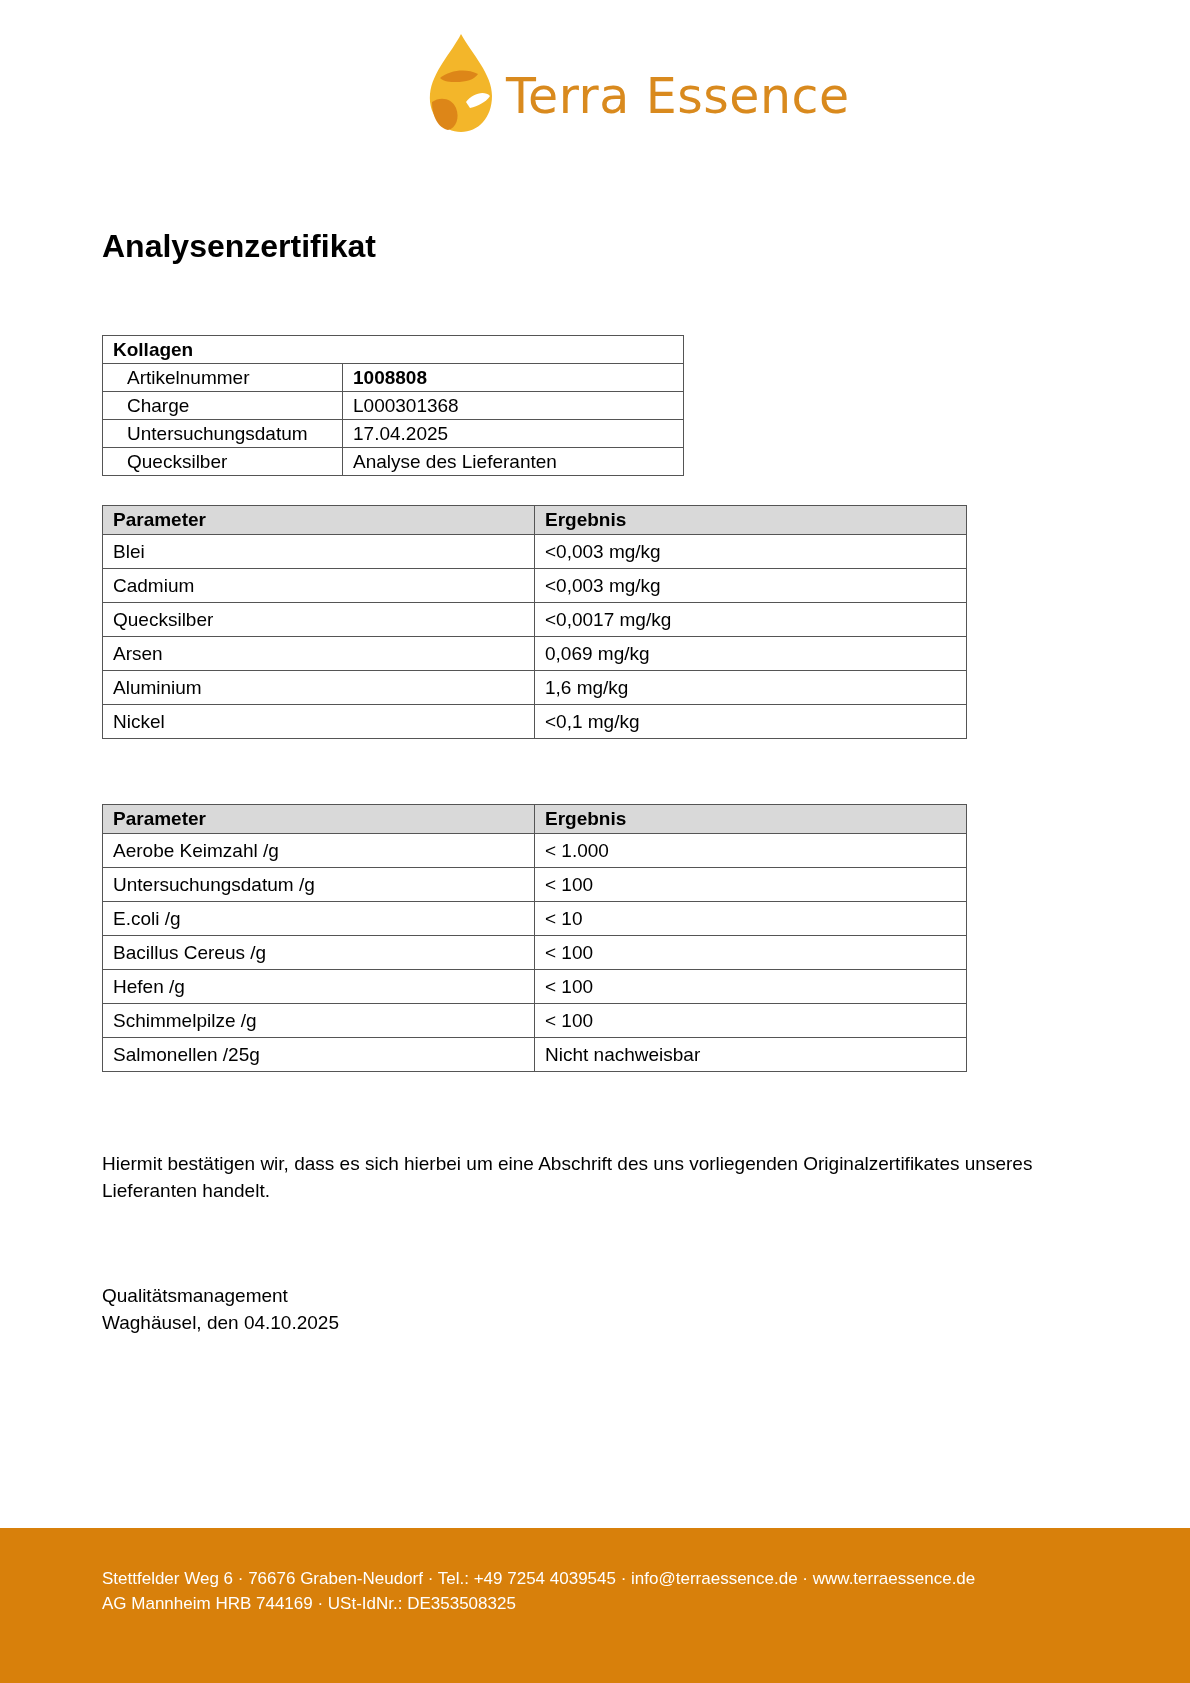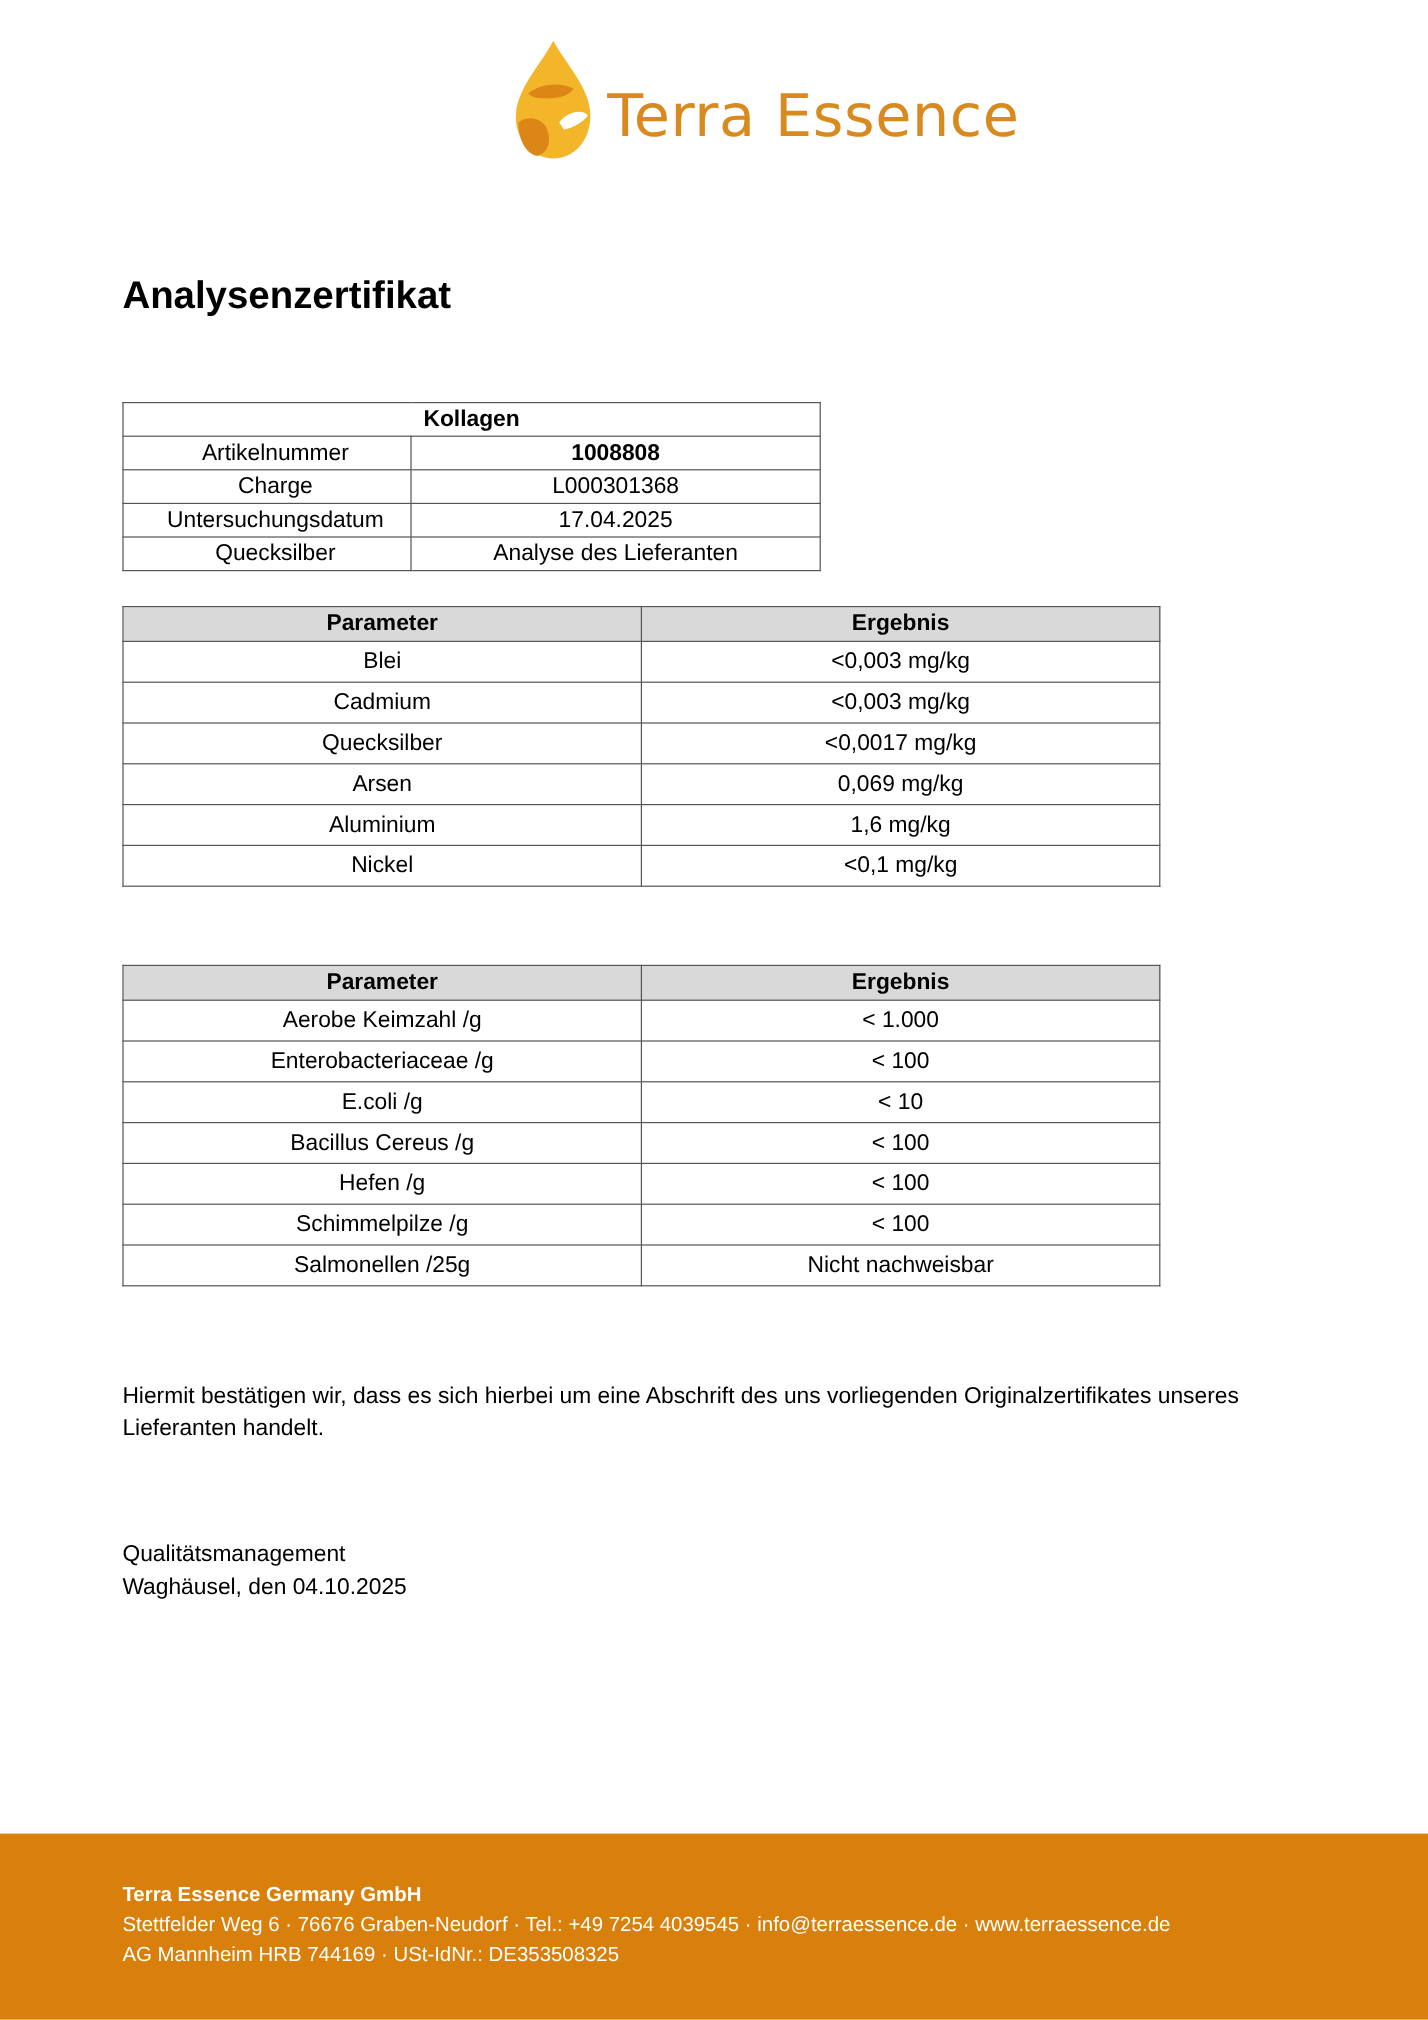--- a/index.html
+++ b/index.html
@@ -11,21 +11,21 @@
   .logo svg { display:block; }
   .logo-text {
     position:absolute; left:80px; top:36px; white-space:nowrap;
     font-family:"DejaVu Sans", sans-serif; font-size:49px; color:#d98a1e; letter-spacing:0.5px;
     font-weight:normal;
   }
   .title {
     position:absolute; left:102px; top:228px; font-size:32px; font-weight:bold; margin:0;
   }
   table { border-collapse:collapse; position:absolute; font-size:19px; }
-  td, th { border:1px solid #555; padding:0 10px; text-align:center; font-weight:normal; white-space:nowrap;margin-left:15px; }
+  td, th { border:1px solid #555; padding:0 10px; text-align:left; font-weight:normal; white-space:nowrap;margin-left:15px; }
   .info { left:102px; top:335px; width:582px; }
   .info td { height:27px; }
   .info td.k { width:205px;padding-left:24px; }
   .info .bold { font-weight:bold; }
   .results { left:102px; width:865px; }
   .results th { background:#d9d9d9; font-weight:bold; height:28px; }
   .results td { height:33px; }
   .results .c1 { width:411px; }
   .r1 { top:505px; }
   .r2 { top:804px; }
@@ -116,21 +116,21 @@
   <tbody>
       <tr>
     <th class="c1">Parameter</th>
     <th>Ergebnis</th>
   </tr>
   <tr>
         <td class="c1">Aerobe Keimzahl /g</td>
         <td>&lt; 1.000</td>
       </tr>
   <tr>
-        <td class="c1">Enterobacteriaceae /g</td>
+        <td class="c1">Untersuchungsdatum /g</td>
         <td>&lt; 100</td>
       </tr>
   <tr>
         <td class="c1">E.coli /g</td>
         <td>&lt; 10</td>
       </tr>
   <tr>
         <td class="c1">Bacillus Cereus /g</td>
         <td>&lt; 100</td>
       </tr>
@@ -151,17 +151,16 @@
 
 <p class="note">Hiermit bestätigen wir, dass es sich hierbei um eine Abschrift des uns vorliegenden Originalzertifikates unseres Lieferanten handelt.</p>
 
 <div class="sign">
   <div>Qualitätsmanagement</div>
   <div>Waghäusel, den 04.10.2025</div>
 </div>
 
 <div class="footer">
   <div class="inner">
-    <div class="company">Terra Essence Germany GmbH</div>
     <div>Stettfelder Weg 6 · 76676 Graben-Neudorf · Tel.: +49 7254 4039545 · info@terraessence.de · www.terraessence.de</div>
     <div>AG Mannheim HRB 744169 · USt-IdNr.: DE353508325</div>
   </div>
 </div>
 
 </body></html>

